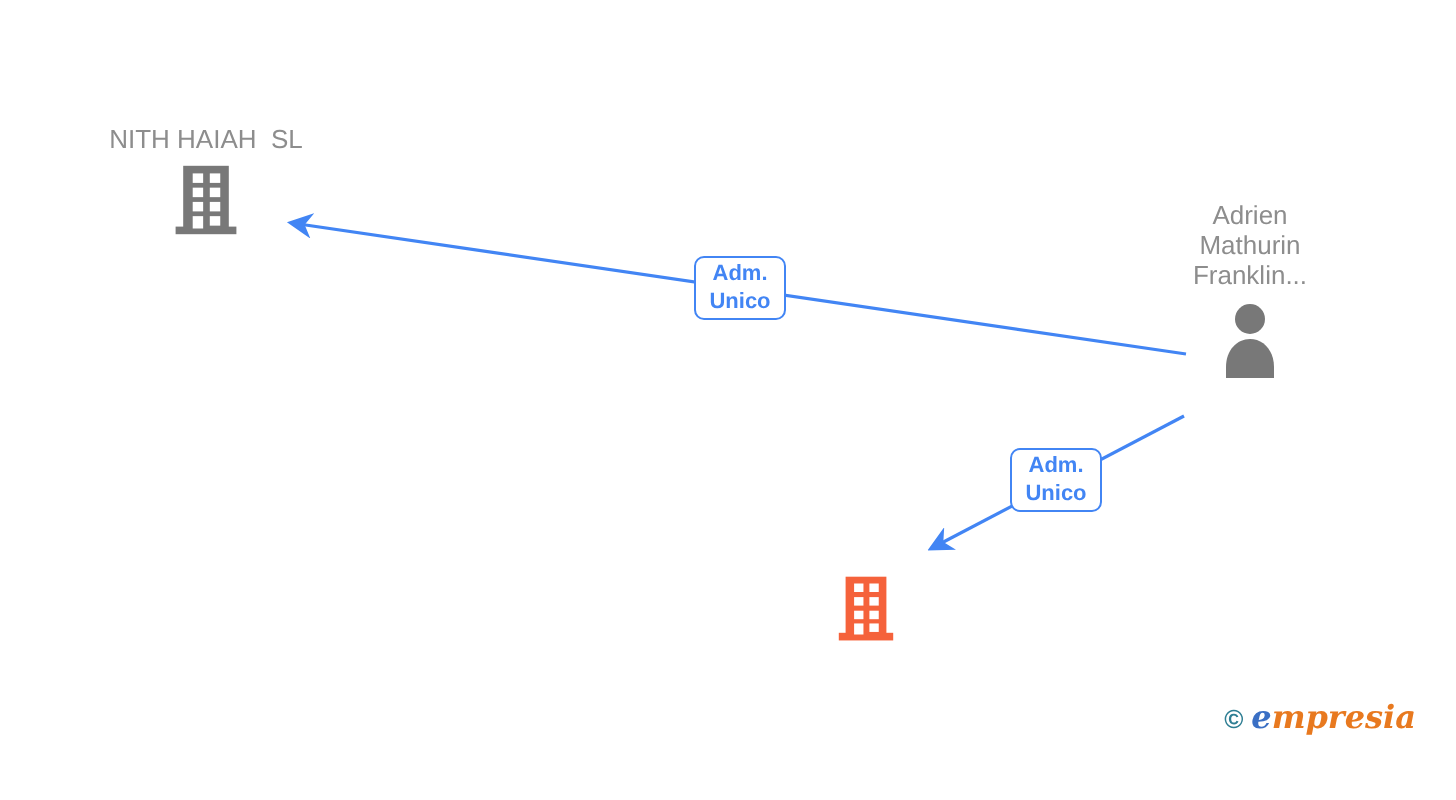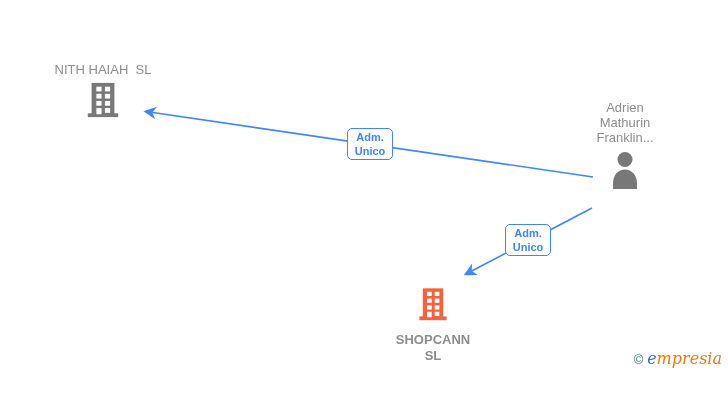--- a/index.html
+++ b/index.html
@@ -74,24 +74,25 @@
     align-items: center;
     justify-content: center;
     white-space: pre-line;
     font-weight: bold;
   }
   .edge-label-1 { left: 347px; top: 128px; }
   .edge-label-2 { left: 505px; top: 224px; }
 
   .watermark {
     position: absolute;
-    right: 6px;
+    right: 20px;
     bottom: 4px;
     font-size: 14px;
     white-space: nowrap;
+    font-weight: bold;
   }
   .wm-copy { color: var(--wm_teal); font-size: 13px; }
   .wm-brand {
     font-family: "DejaVu Serif", serif;
     font-style: italic;
     font-size: 16px;
   }
   .wm-initial { color: var(--wm_blue); }
   .wm-rest { color: var(--wm_orange); }
 </style>
@@ -148,22 +149,20 @@
         <rect x="13" y="5" width="5.5" height="5" fill="#fff"></rect>
         <rect x="22" y="5" width="5.5" height="5" fill="#fff"></rect>
         <rect x="13" y="13" width="5.5" height="5" fill="#fff"></rect>
         <rect x="22" y="13" width="5.5" height="5" fill="#fff"></rect>
         <rect x="13" y="21" width="5.5" height="5" fill="#fff"></rect>
         <rect x="22" y="21" width="5.5" height="5" fill="#fff"></rect>
         <rect x="13" y="28.5" width="5.5" height="6.5" fill="#fff"></rect>
         <rect x="22" y="28.5" width="5.5" height="5" fill="#fff"></rect>
       </svg>
     </span>
-    <div class="node-label bold">SHOPCANN
-SL</div>
   </div>
 
   <div class="edge-label edge-label-1">Adm.
 Unico</div>
   <div class="edge-label edge-label-2">Adm.
 Unico</div>
 
   <div class="watermark">
     <span class="wm-copy">©</span>
     <span class="wm-brand"><span class="wm-initial">e</span><span class="wm-rest">mpresia</span></span>

